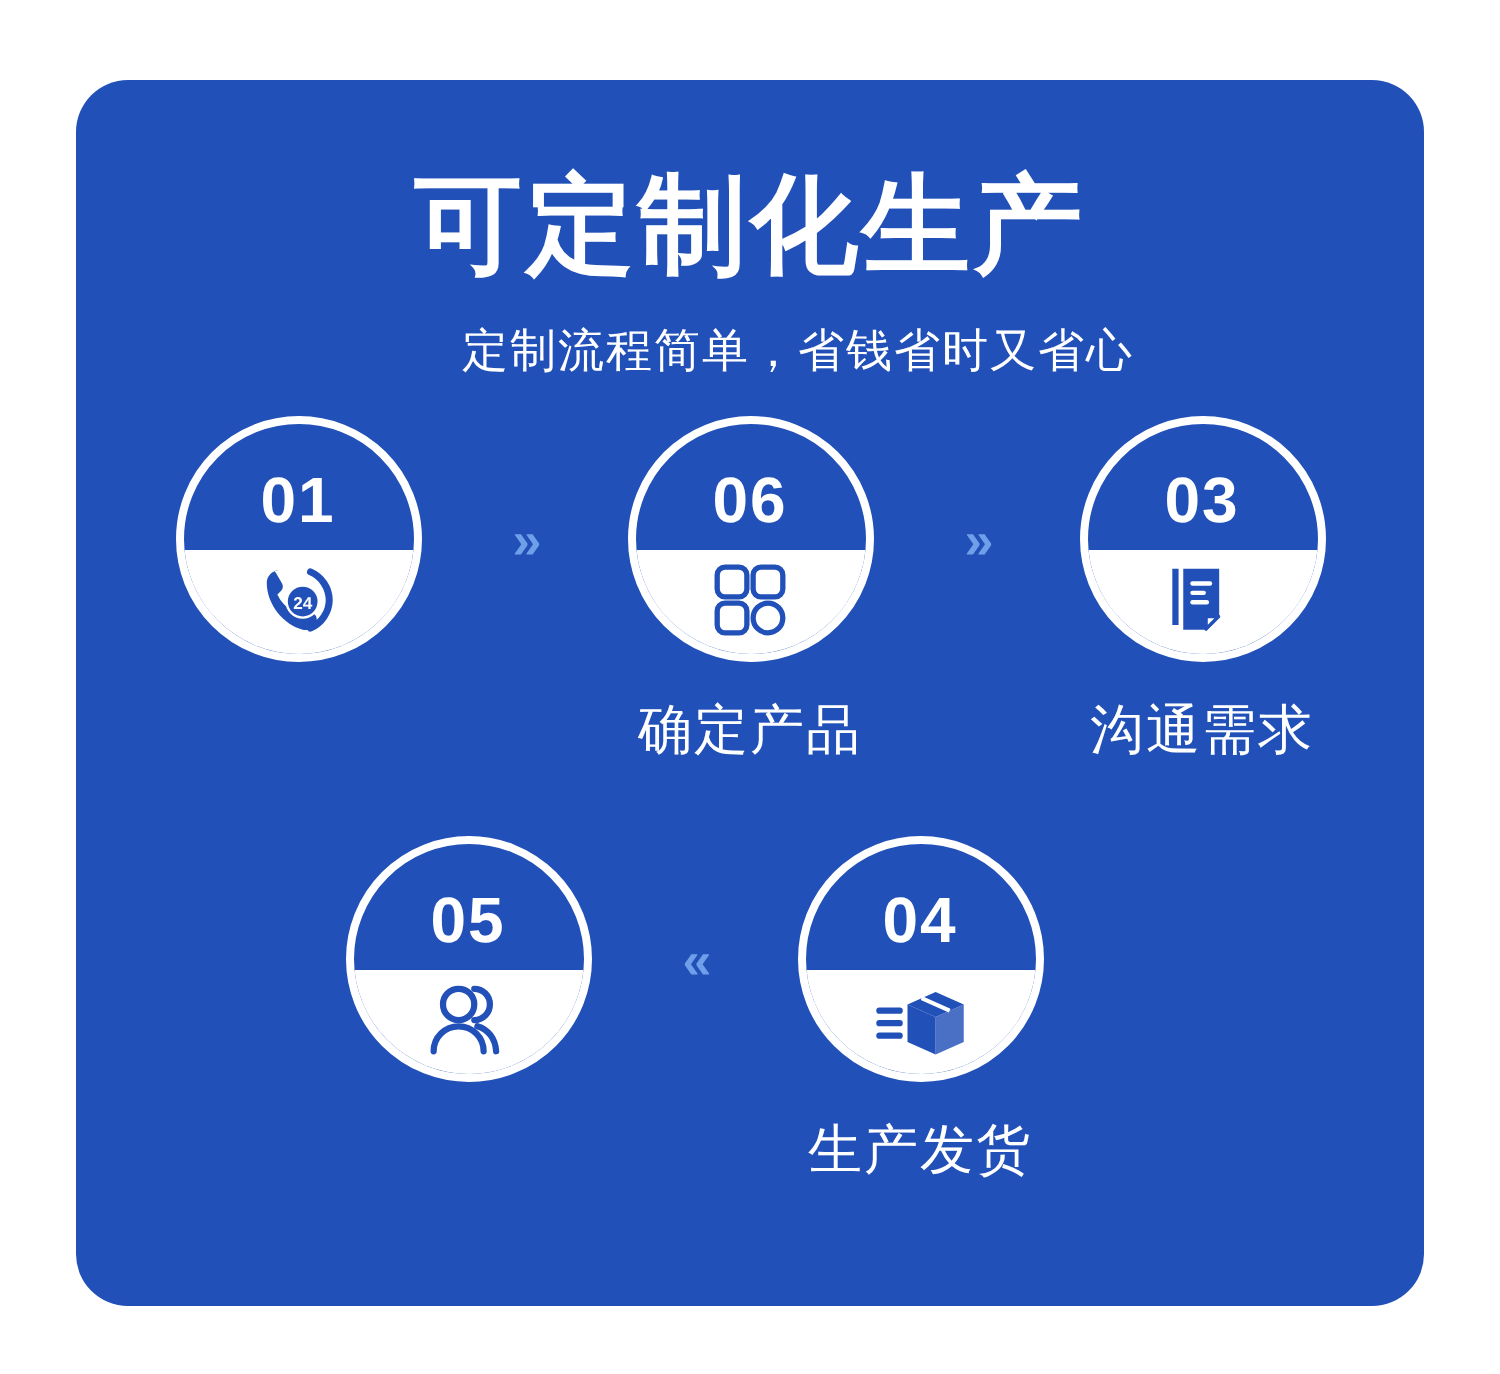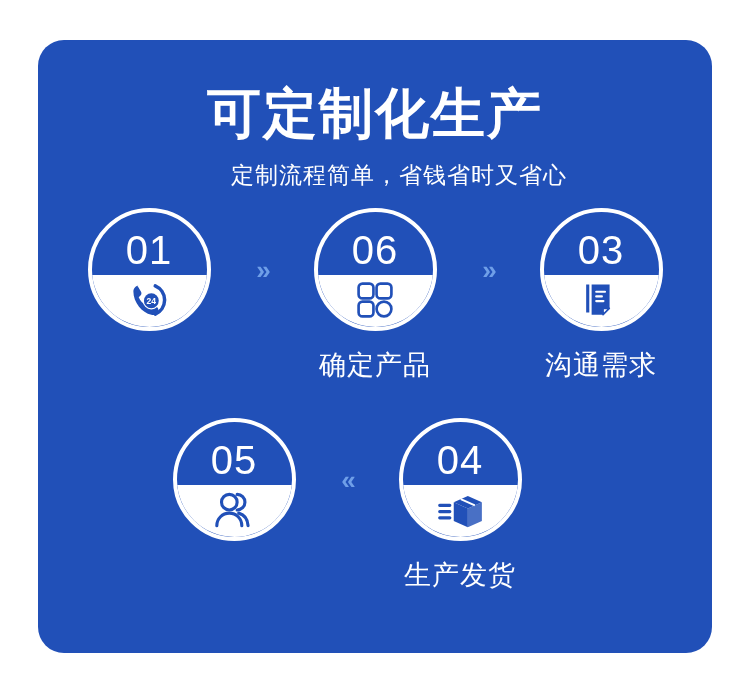--- a/index.html
+++ b/index.html
@@ -103,22 +103,22 @@
   .badge .num {
     position: absolute;
     left: 0;
     right: 0;
     top: 6px;
     height: 55%;
     display: flex;
     align-items: center;
     justify-content: center;
     color: #ffffff;
-    font-size: 40px;
-    font-weight: 400;
+    font-size: 32px;
+    font-weight: 700;
     letter-spacing: 1px;
     line-height: 1;
   }
   .badge .glyph {
     position: absolute;
     left: 0;
     right: 0;
     bottom: 0;
     height: 45%;
     display: flex;

